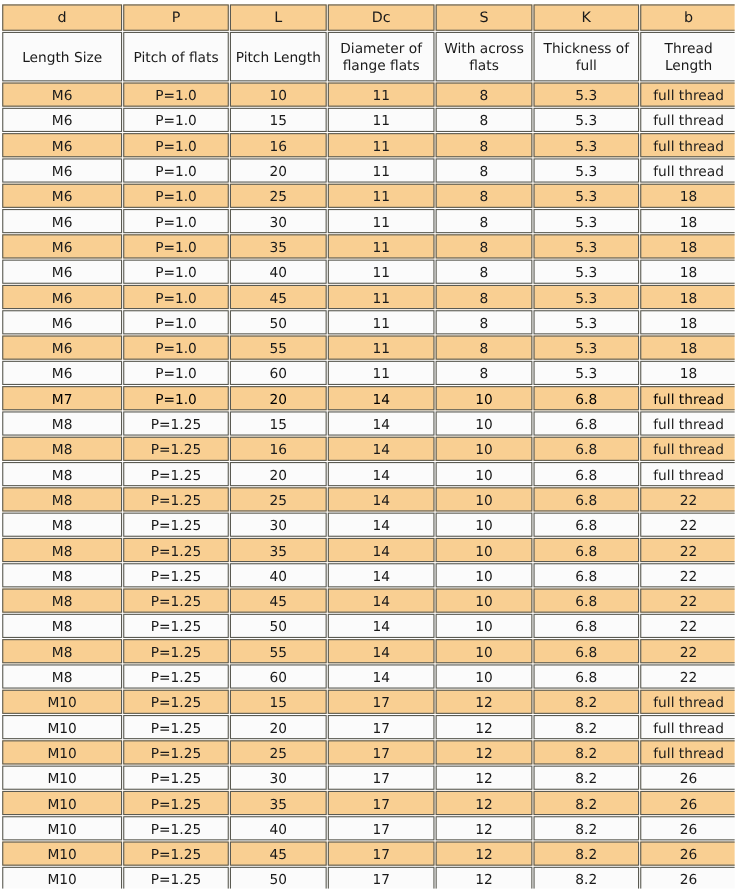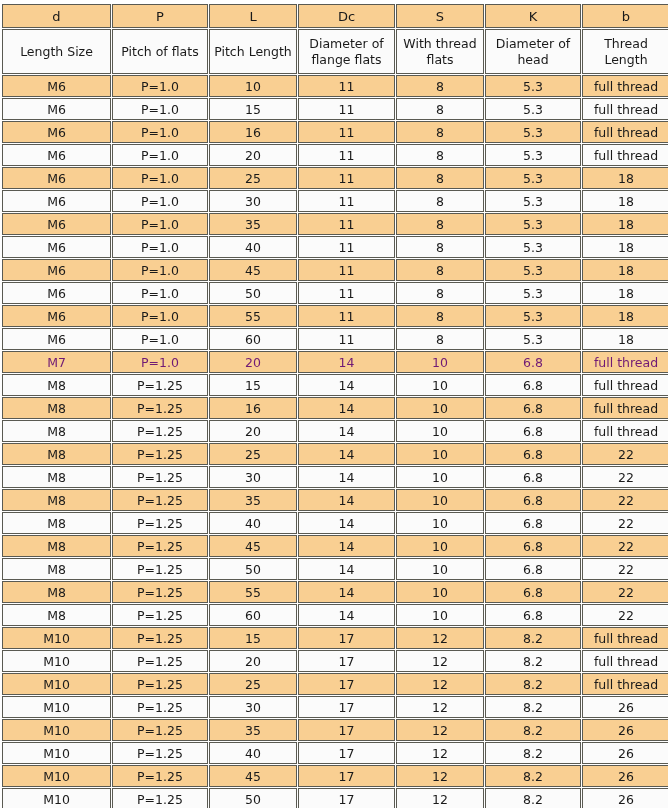--- a/index.html
+++ b/index.html
@@ -58,21 +58,21 @@
     white-space: normal;
     line-height: 16px;
     font-size: 12.5px;
   }
 
   table.spec tr.alt td {
     background: #f9cf92;
   }
 
   table.spec tr.muted td {
-    color: #701a75;
+    color: #000000;
   }
 
   
   col.c0 { width: 109px; }
   col.c1 { width: 96px; }
   col.c2 { width: 88px; }
   col.c3 { width: 97px; }
   col.c4 { width: 88px; }
   col.c5 { width: 96px; }
   col.c6 { width: 88px; }
@@ -99,22 +99,22 @@
           <td>Dc</td>
           <td>S</td>
           <td>K</td>
           <td>b</td>
         </tr>
       <tr class="hdr-desc">
           <td>Length Size</td>
           <td>Pitch of flats</td>
           <td>Pitch Length</td>
           <td>Diameter of flange flats</td>
-          <td>With thread flats</td>
-          <td>Diameter of head</td>
+          <td>With across flats</td>
+          <td>Thickness of full</td>
           <td>Thread Length</td>
         </tr>
     <tr class="alt">
           <td>M6</td>
           <td>P=1.0</td>
           <td>10</td>
           <td>11</td>
           <td>8</td>
           <td>5.3</td>
           <td>full thread</td>

